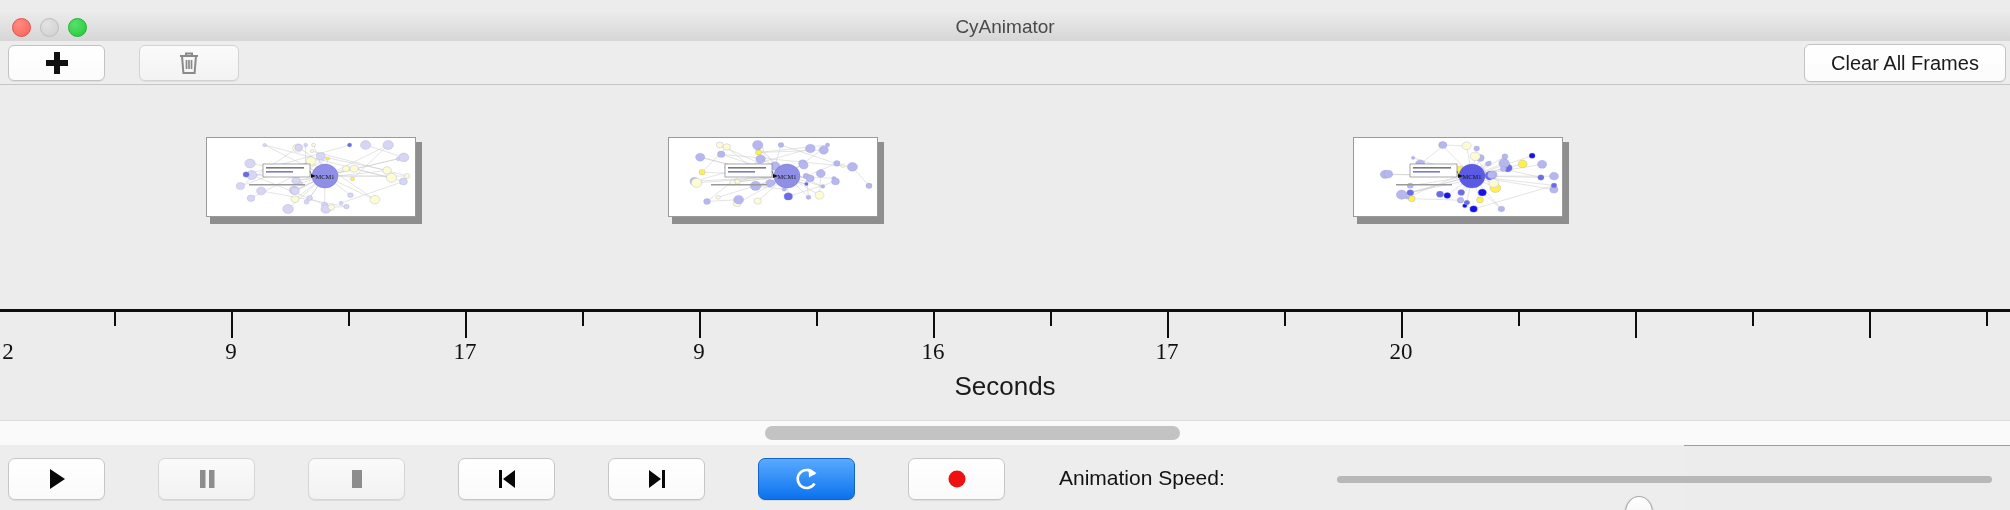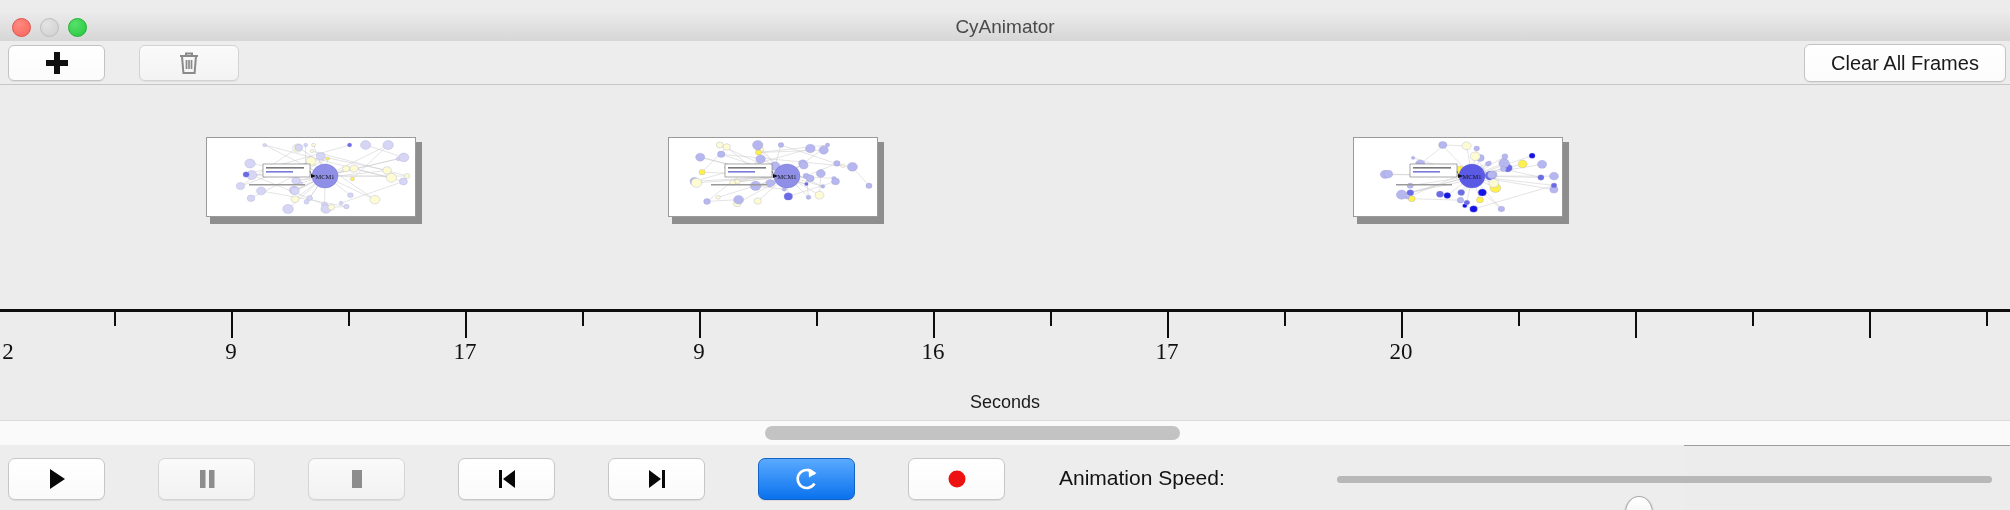--- a/index.html
+++ b/index.html
@@ -56,21 +56,21 @@
   .thumb svg{display:block;}
 
   
   .ruler{position:absolute;left:0;top:309px;width:2010px;height:110px;background:#ececec;}
   .ruler-line{position:absolute;left:0;top:0;width:2010px;height:3px;background:#0e0e0e;}
   .tick{position:absolute;top:3px;width:2px;background:#0e0e0e;}
   .tick.major{height:26px;}
   .tick.minor{height:14px;}
   .tick-label{position:absolute;top:30px;font-size:23px;color:#111;
     font-family:"Liberation Serif", serif;transform:translateX(-50%);white-space:nowrap;}
-  .axis-title{position:absolute;top:62px;width:2010px;text-align:center;font-size:18px;color:#1a1a1a;margin-top:21px;}
+  .axis-title{position:absolute;top:62px;width:2010px;text-align:center;font-size:26px;color:#1a1a1a;}
 
   
   .scrollzone{position:absolute;left:0;top:420px;width:2010px;height:24px;
     background:#fafafa;border-top:1px solid #dcdcdc;border-bottom:1px solid #9d9d9d;}
   .sb-thumb{position:absolute;left:765px;top:5px;width:415px;height:14px;
     background:#c3c3c3;border-radius:7px;cursor:default;}
 
   
   .controls{position:absolute;left:0;top:445px;width:1684px;height:65px;background:#ededed;}
   .cbtn{position:absolute;top:13px;height:40px;border:1px solid #c6c6c6;border-radius:7px;

